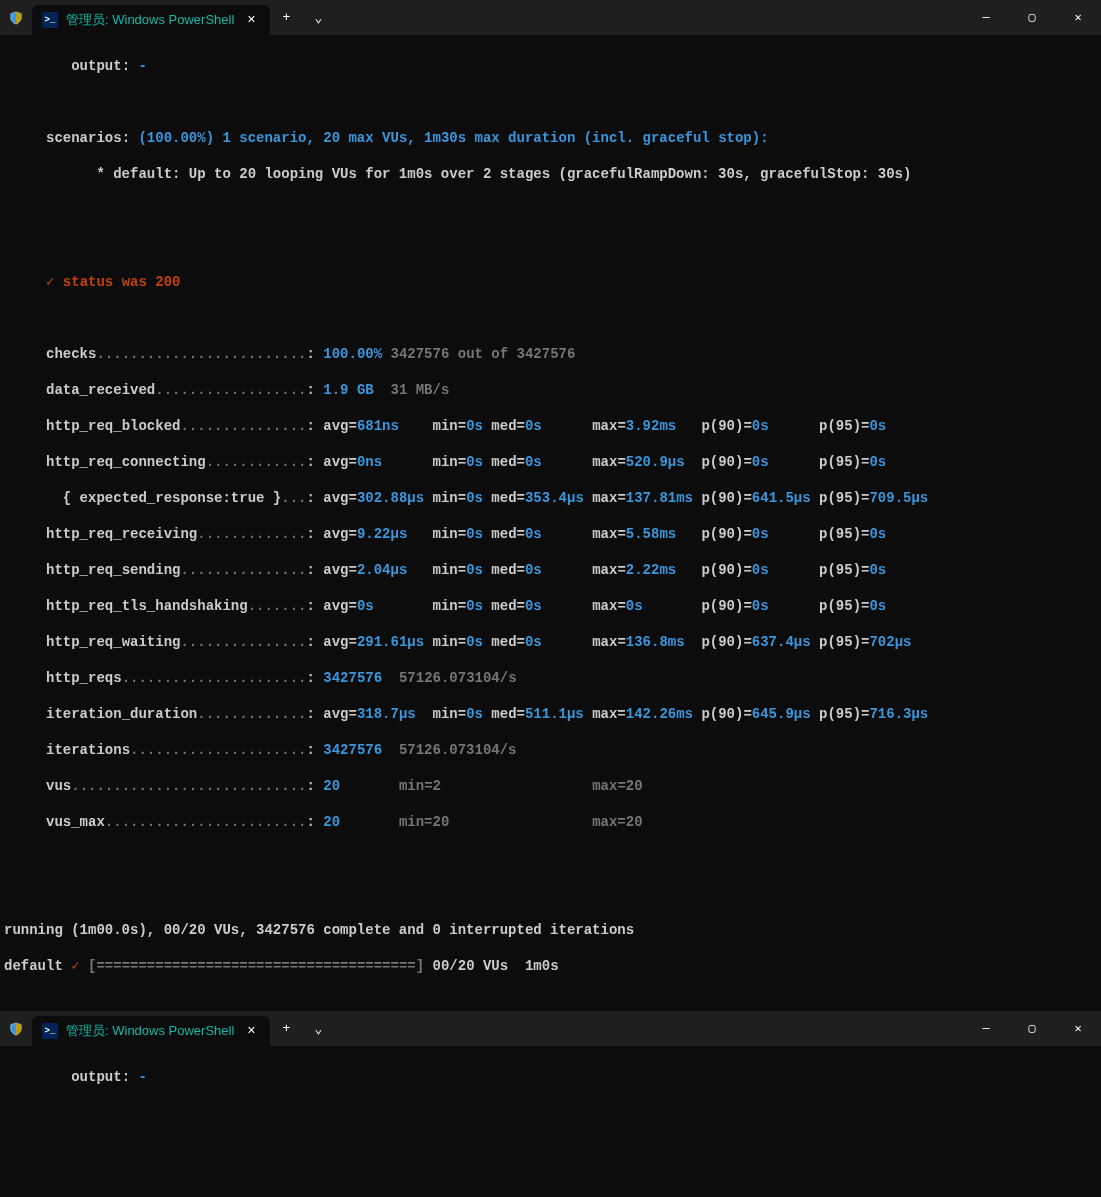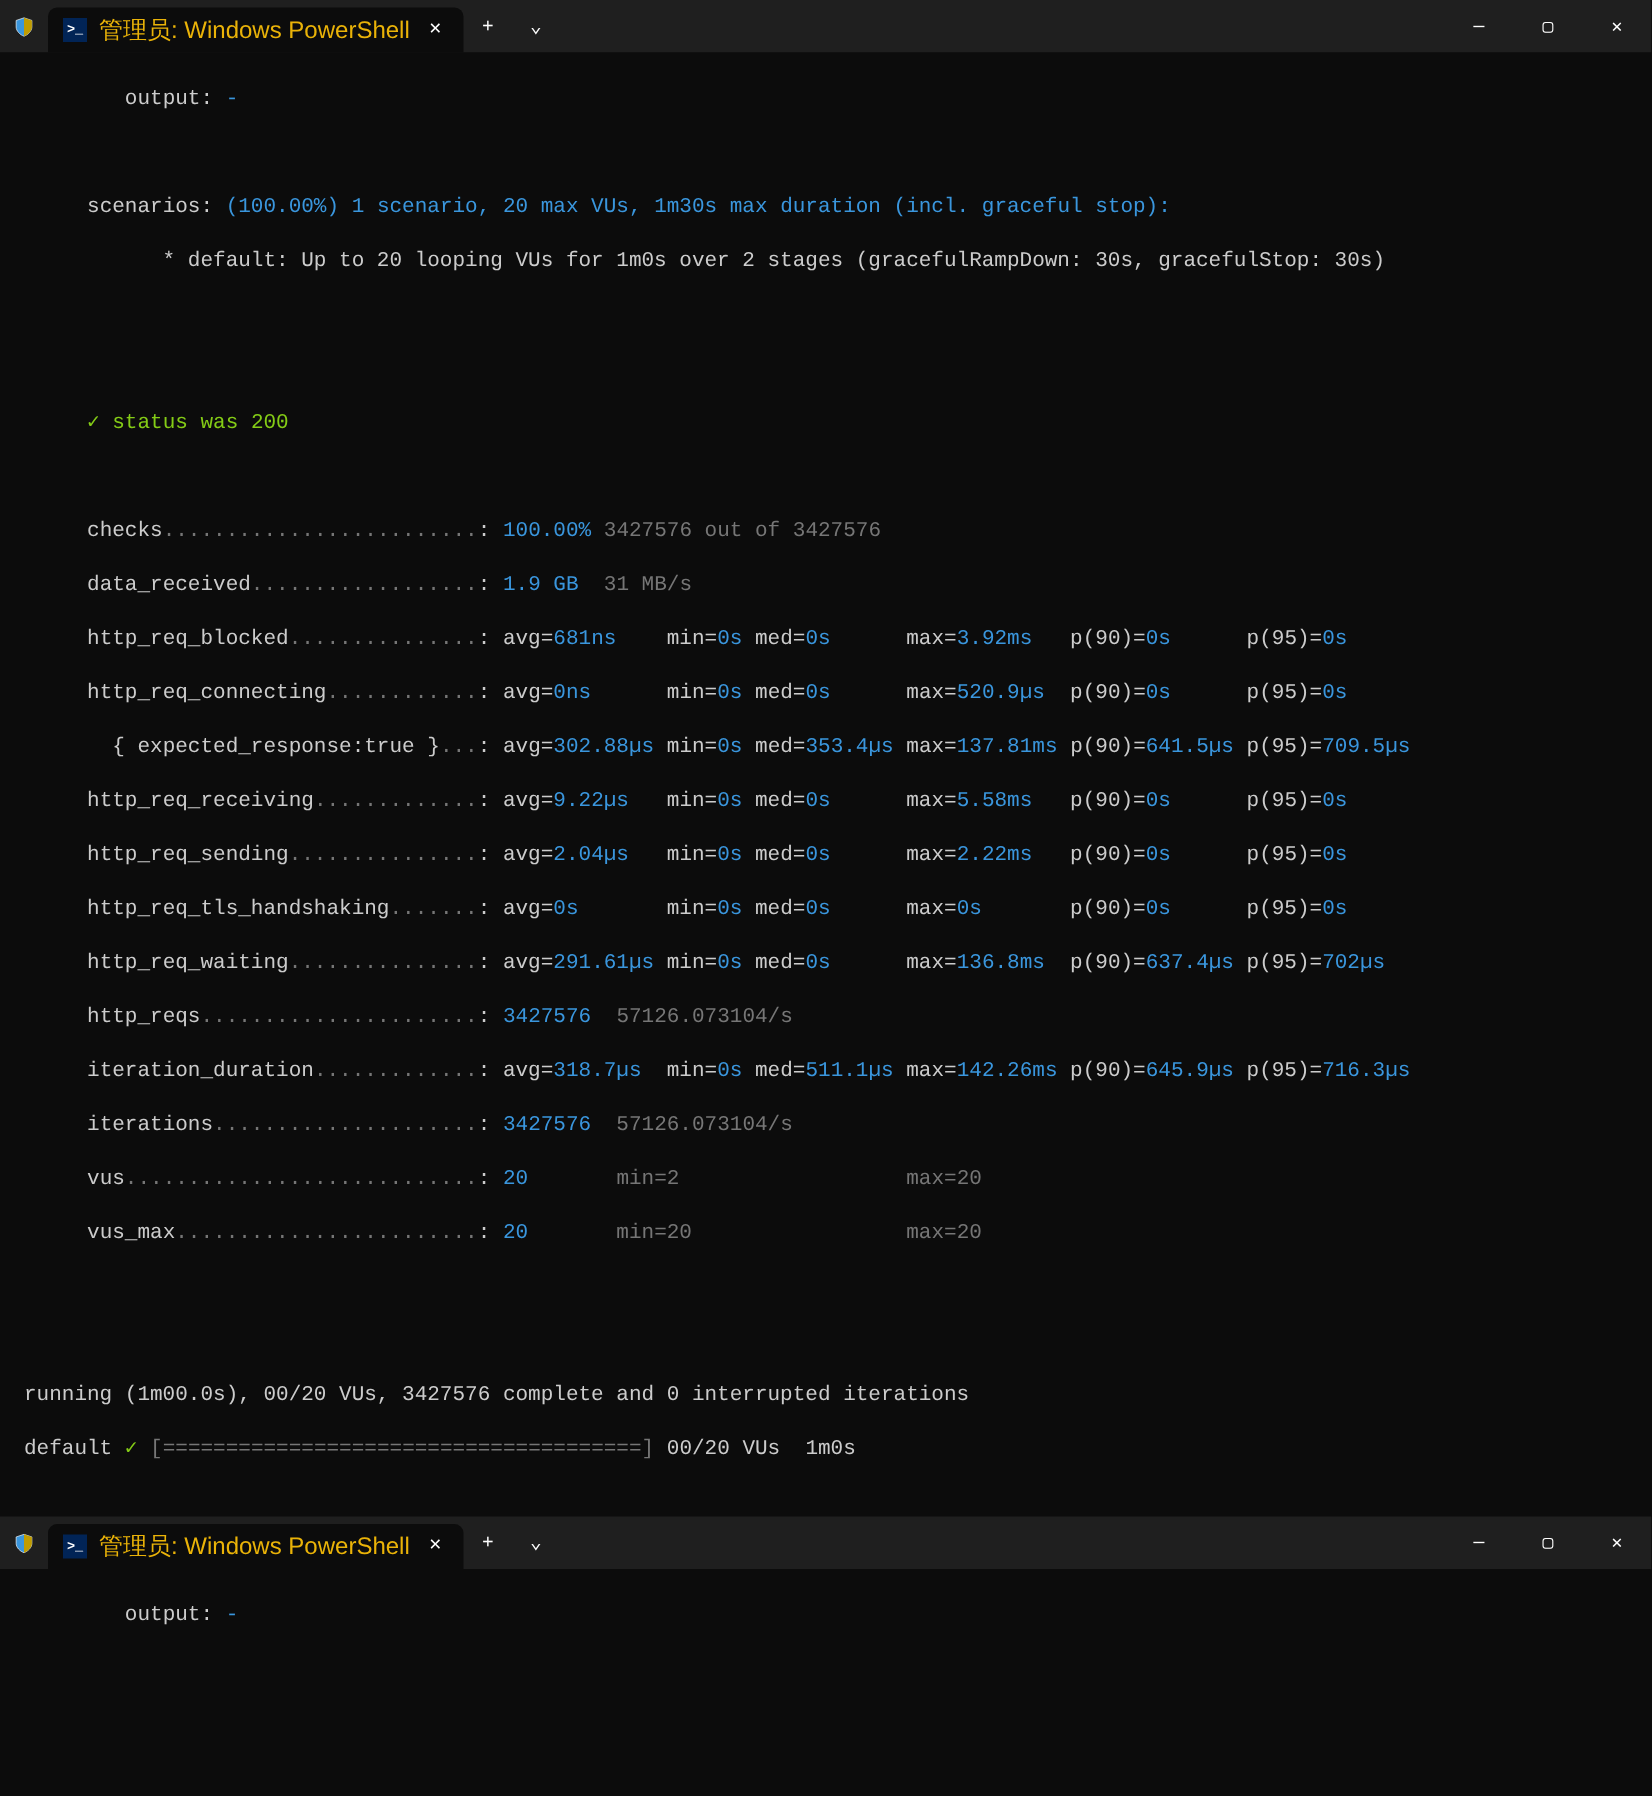--- a/index.html
+++ b/index.html
@@ -45,21 +45,21 @@
   .ps-icon {
     width: 16px; height: 16px;
     background: #012456;
     display: flex;
     align-items: center;
     justify-content: center;
     color: #fff;
     font-size: 9px;
     font-weight: bold;
   }
-  .tab-title { color: #eab308; font-size: 16px; font-family: sans-serif; }
+  .tab-title { color: #14b8a6; font-size: 13px; font-family: sans-serif; }
   .tab-close {
     color: #ffffff;
     font-size: 14px;
     width: 18px; height: 18px;
     display: flex;
     align-items: center;
     justify-content: center;
     cursor: pointer;
   }
   .new-tab, .dropdown-btn {
@@ -82,27 +82,28 @@
     height: 100%;
     display: flex;
     align-items: center;
     justify-content: center;
     color: #ffffff;
     cursor: pointer;
     font-size: 12px;
   }
   .terminal {
     background: #0c0c0c;
-    padding: 4px 0 0 16px;
+    padding: 4px 0 0 4px;
     line-height: 18px;
     white-space: pre;
+    font-weight: bold;
   }
   .line { padding: 0; min-height: 18px; }
   .cyan { color: #3a96dd; }
-  .green { color: #84cc16; }
+  .green { color: #c2410c; }
   .dim { color: #767676; }
 </style>
 </head>
 <body>
 
 <div class="window">
   <div class="titlebar">
     <div class="tab-area">
       <span class="shield-icon">
         <svg viewBox="0 0 16 16">

